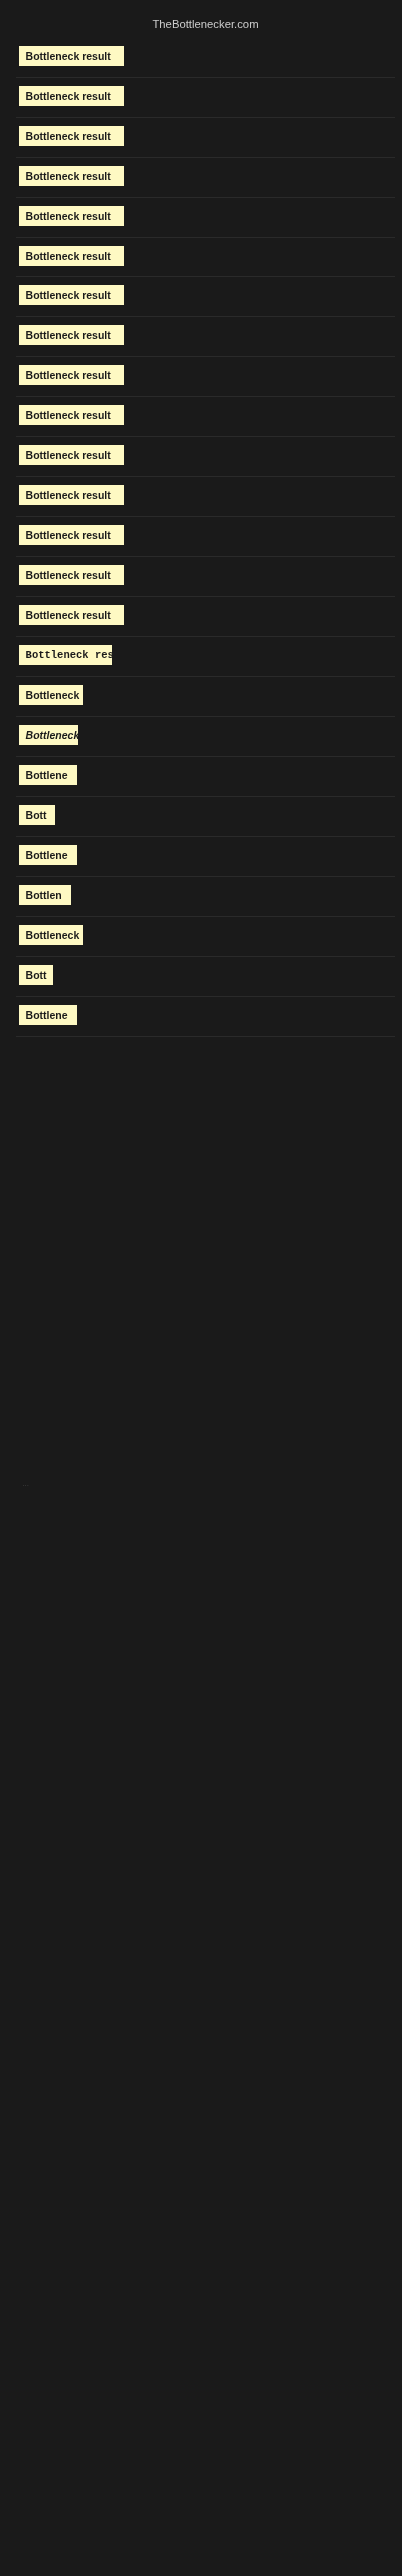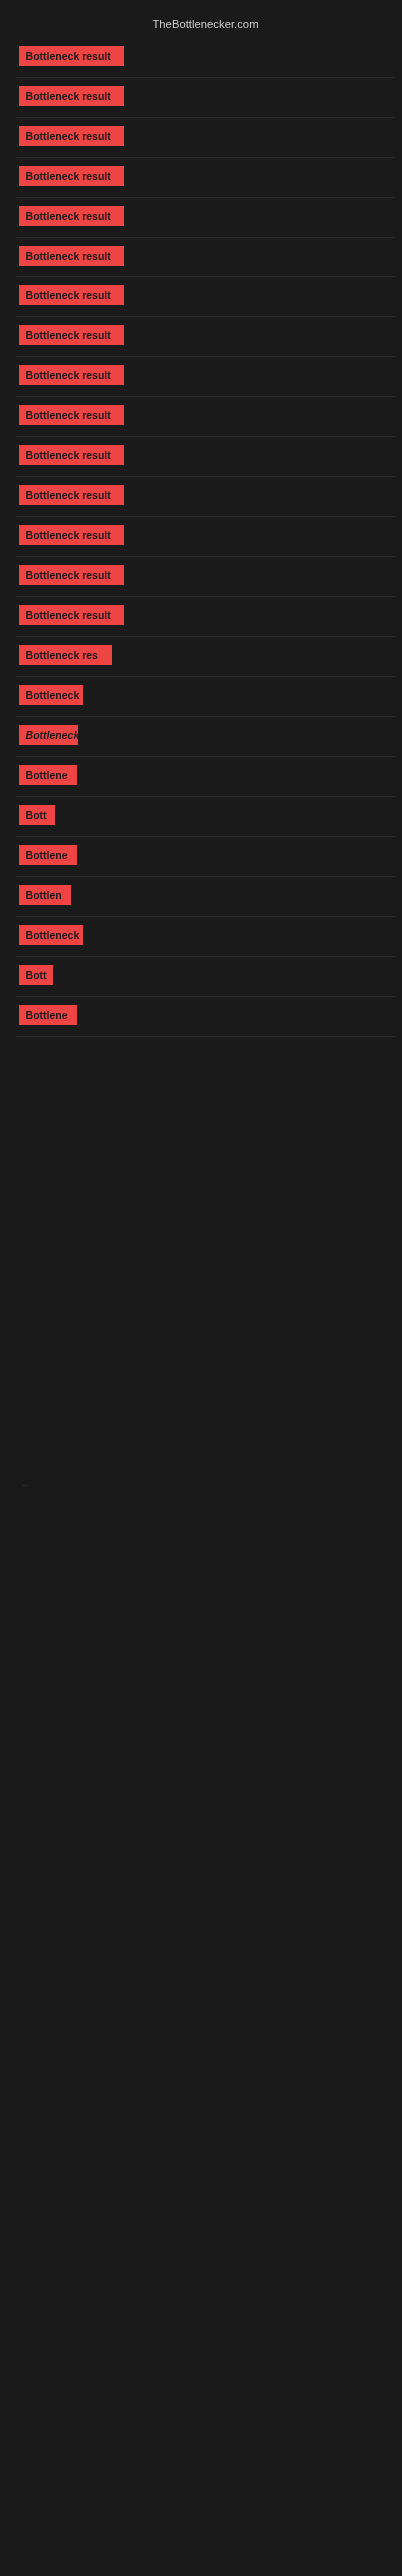--- a/index.html
+++ b/index.html
@@ -15,21 +15,21 @@
       position: relative;
     }
     .site-title {
       text-align: center;
       color: #cccccc;
       font-size: 11.3px;
       padding: 6.4px 0 3.2px 0;
       font-weight: normal;
     }
     .bottleneck-card {
-      background-color: #ef4444;
+      background-color: #fef9c3;
       color: #1a1a1a;
       font-size: 10.5px;
       font-weight: bold;
       padding: 4px 6.4px;
       margin: 0 3.2px 1.6px 3.2px;
       display: inline-block;
       white-space: nowrap;
       overflow: hidden;
     }
     .card-row {
@@ -53,21 +53,21 @@
       <div class="card-row"><div class="bottleneck-card" style="max-width: 105px; width: 105px;">Bottleneck result</div></div>
       <div class="card-row"><div class="bottleneck-card" style="max-width: 105px; width: 105px;">Bottleneck result</div></div>
       <div class="card-row"><div class="bottleneck-card" style="max-width: 105px; width: 105px;">Bottleneck result</div></div>
       <div class="card-row"><div class="bottleneck-card" style="max-width: 105px; width: 105px;">Bottleneck result</div></div>
       <div class="card-row"><div class="bottleneck-card" style="max-width: 105px; width: 105px;">Bottleneck result</div></div>
       <div class="card-row"><div class="bottleneck-card" style="max-width: 105px; width: 105px;">Bottleneck result</div></div>
       <div class="card-row"><div class="bottleneck-card" style="max-width: 105px; width: 105px;">Bottleneck result</div></div>
       <div class="card-row"><div class="bottleneck-card" style="max-width: 105px; width: 105px;">Bottleneck result</div></div>
       <div class="card-row"><div class="bottleneck-card" style="max-width: 105px; width: 105px;">Bottleneck result</div></div>
       <div class="card-row"><div class="bottleneck-card" style="max-width: 105px; width: 105px;">Bottleneck result</div></div>
-      <div class="card-row"><div class="bottleneck-card" style="max-width: 93px; width: 101px;">Bottleneck res</div></div>
+      <div class="card-row"><div class="bottleneck-card" style="max-width: 93px; width: 101px; font-family: Liberation Mono, monospace;">Bottleneck res</div></div>
       <div class="card-row"><div class="bottleneck-card" style="max-width: 64px; width: 64px;">Bottleneck</div></div>
       <div class="card-row"><div class="bottleneck-card" style="max-width: 81px; width: 59px; font-style: italic;">Bottleneck re</div></div>
       <div class="card-row"><div class="bottleneck-card" style="max-width: 58px; width: 58px;">Bottlene</div></div>
       <div class="card-row"><div class="bottleneck-card" style="max-width: 36px; width: 36px;">Bott</div></div>
       <div class="card-row"><div class="bottleneck-card" style="max-width: 58px; width: 58px;">Bottlene</div></div>
       <div class="card-row"><div class="bottleneck-card" style="max-width: 52px; width: 52px;">Bottlen</div></div>
       <div class="card-row"><div class="bottleneck-card" style="max-width: 64px; width: 64px;">Bottleneck</div></div>
       <div class="card-row"><div class="bottleneck-card" style="max-width: 34px; width: 34px;">Bott</div></div>
       <div class="card-row"><div class="bottleneck-card" style="max-width: 58px; width: 58px;">Bottlene</div></div>
     </div>

